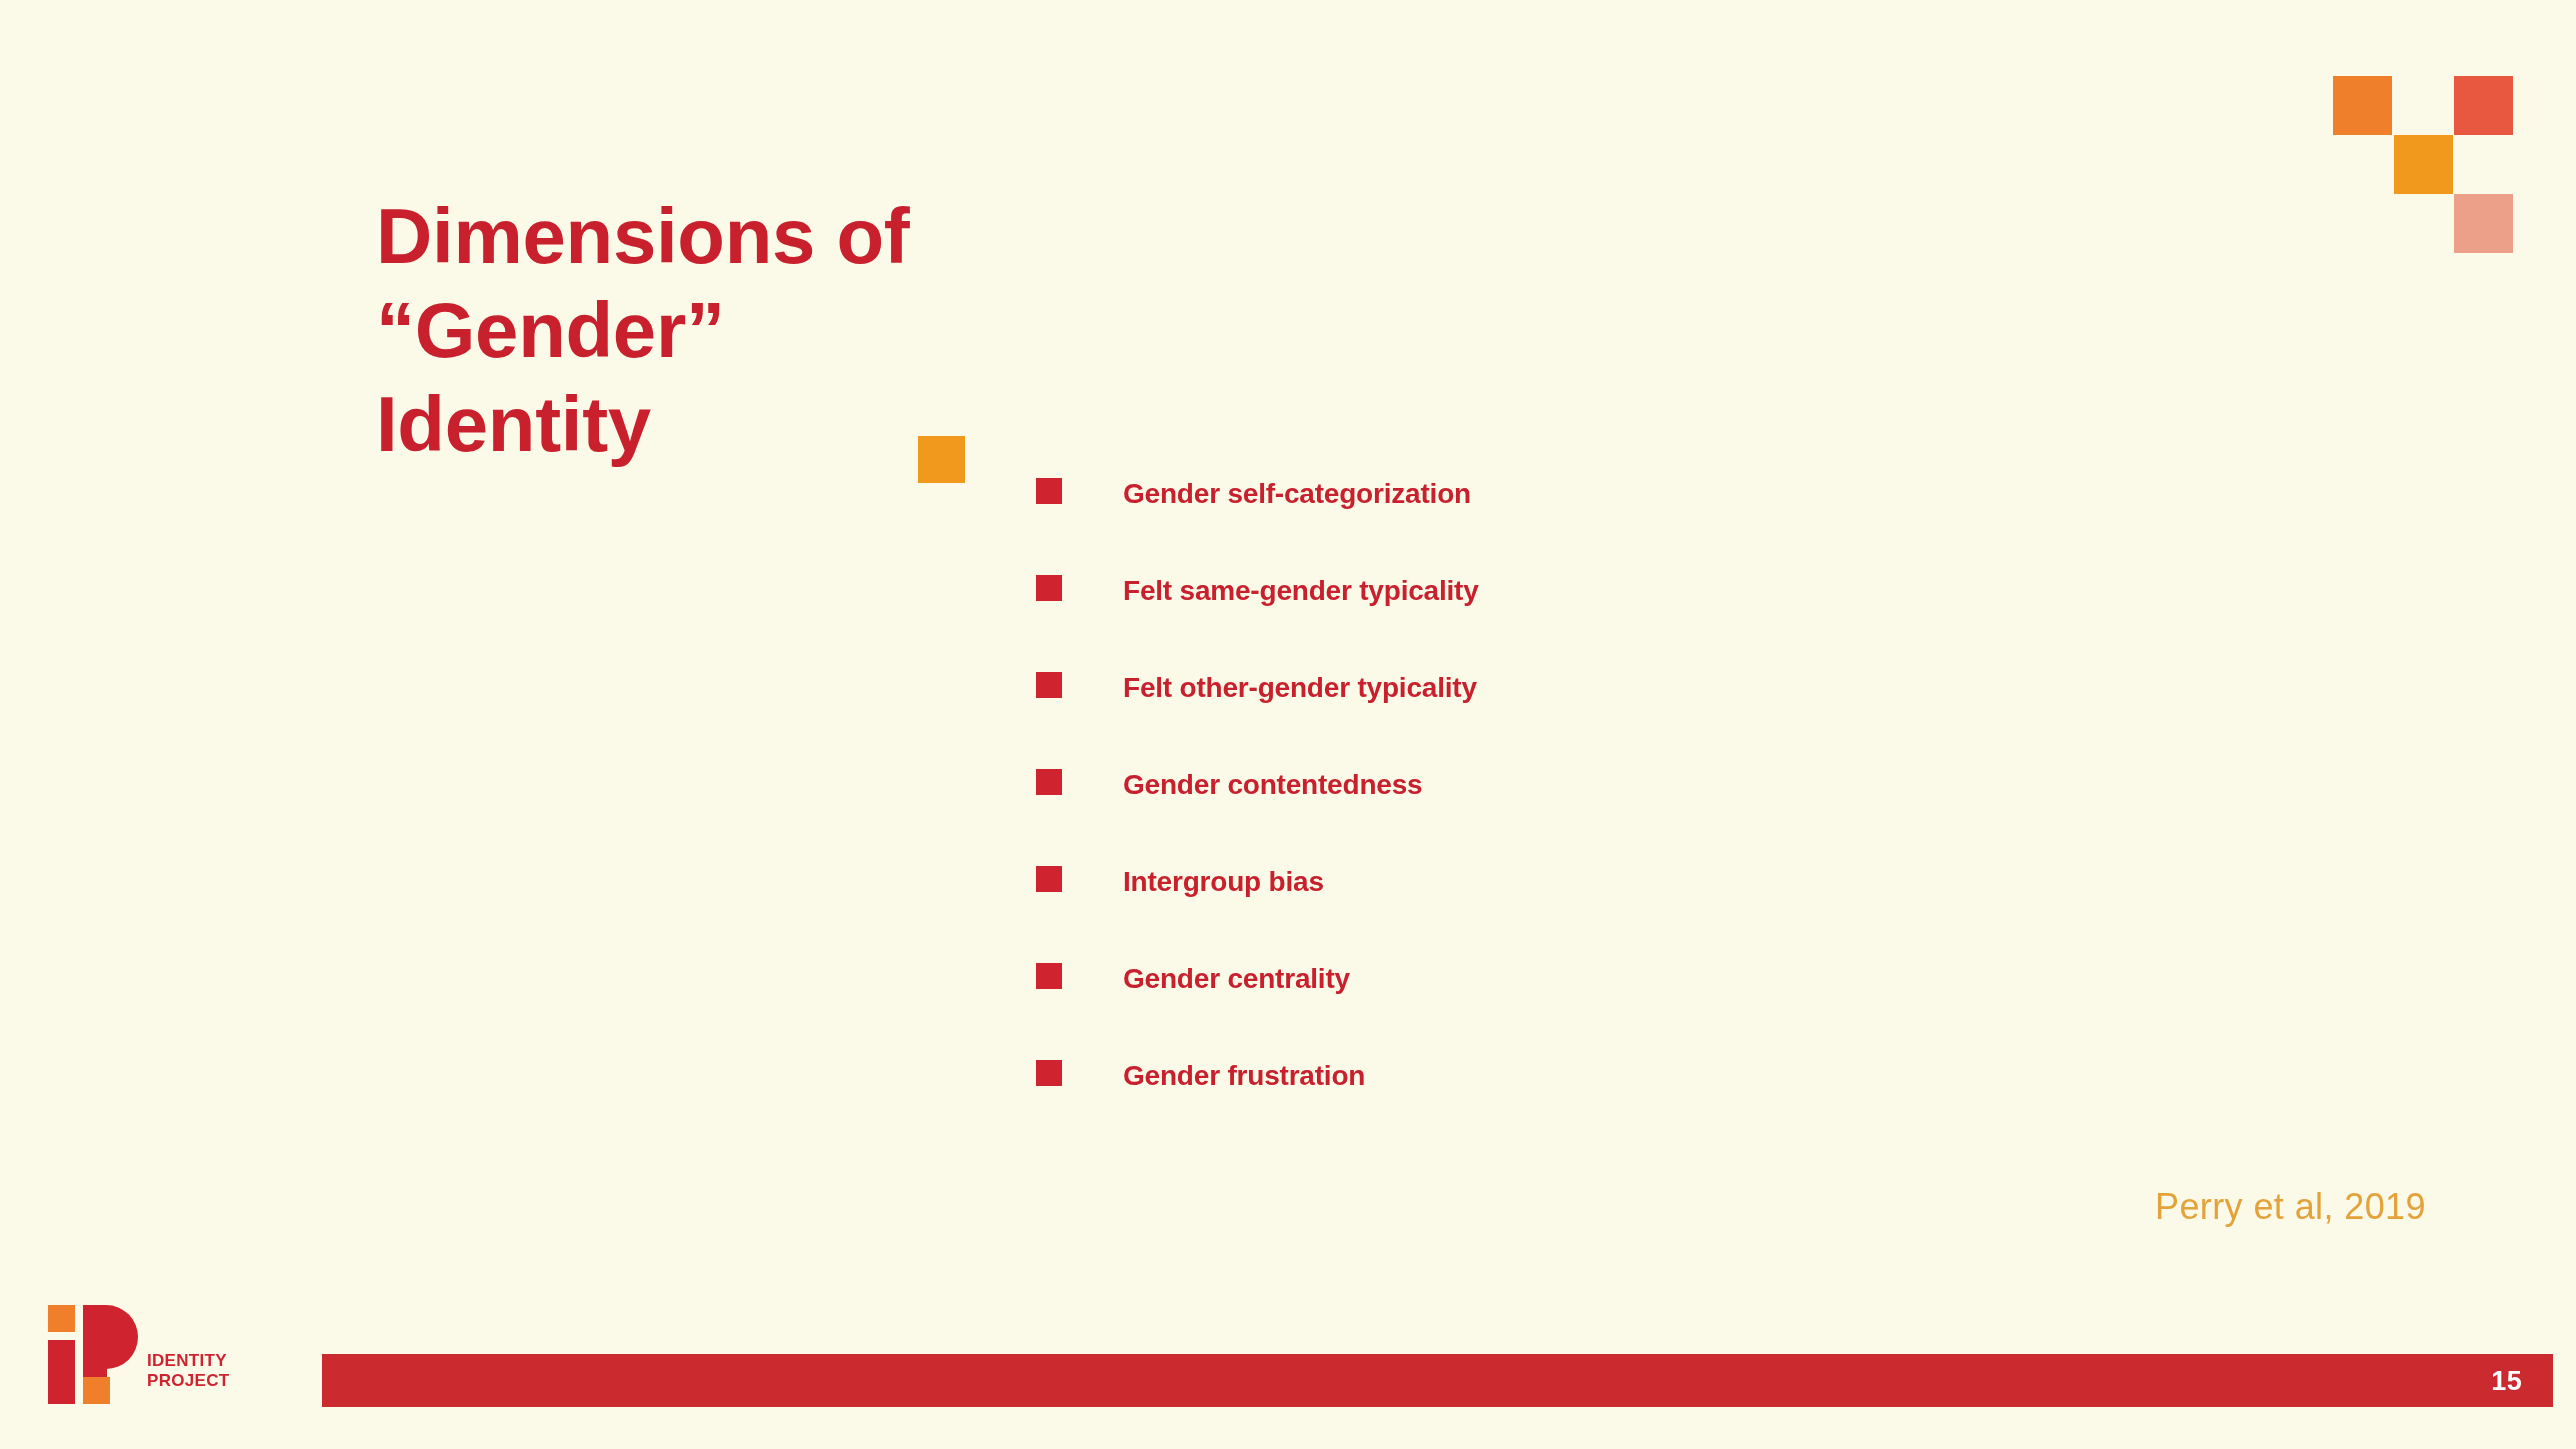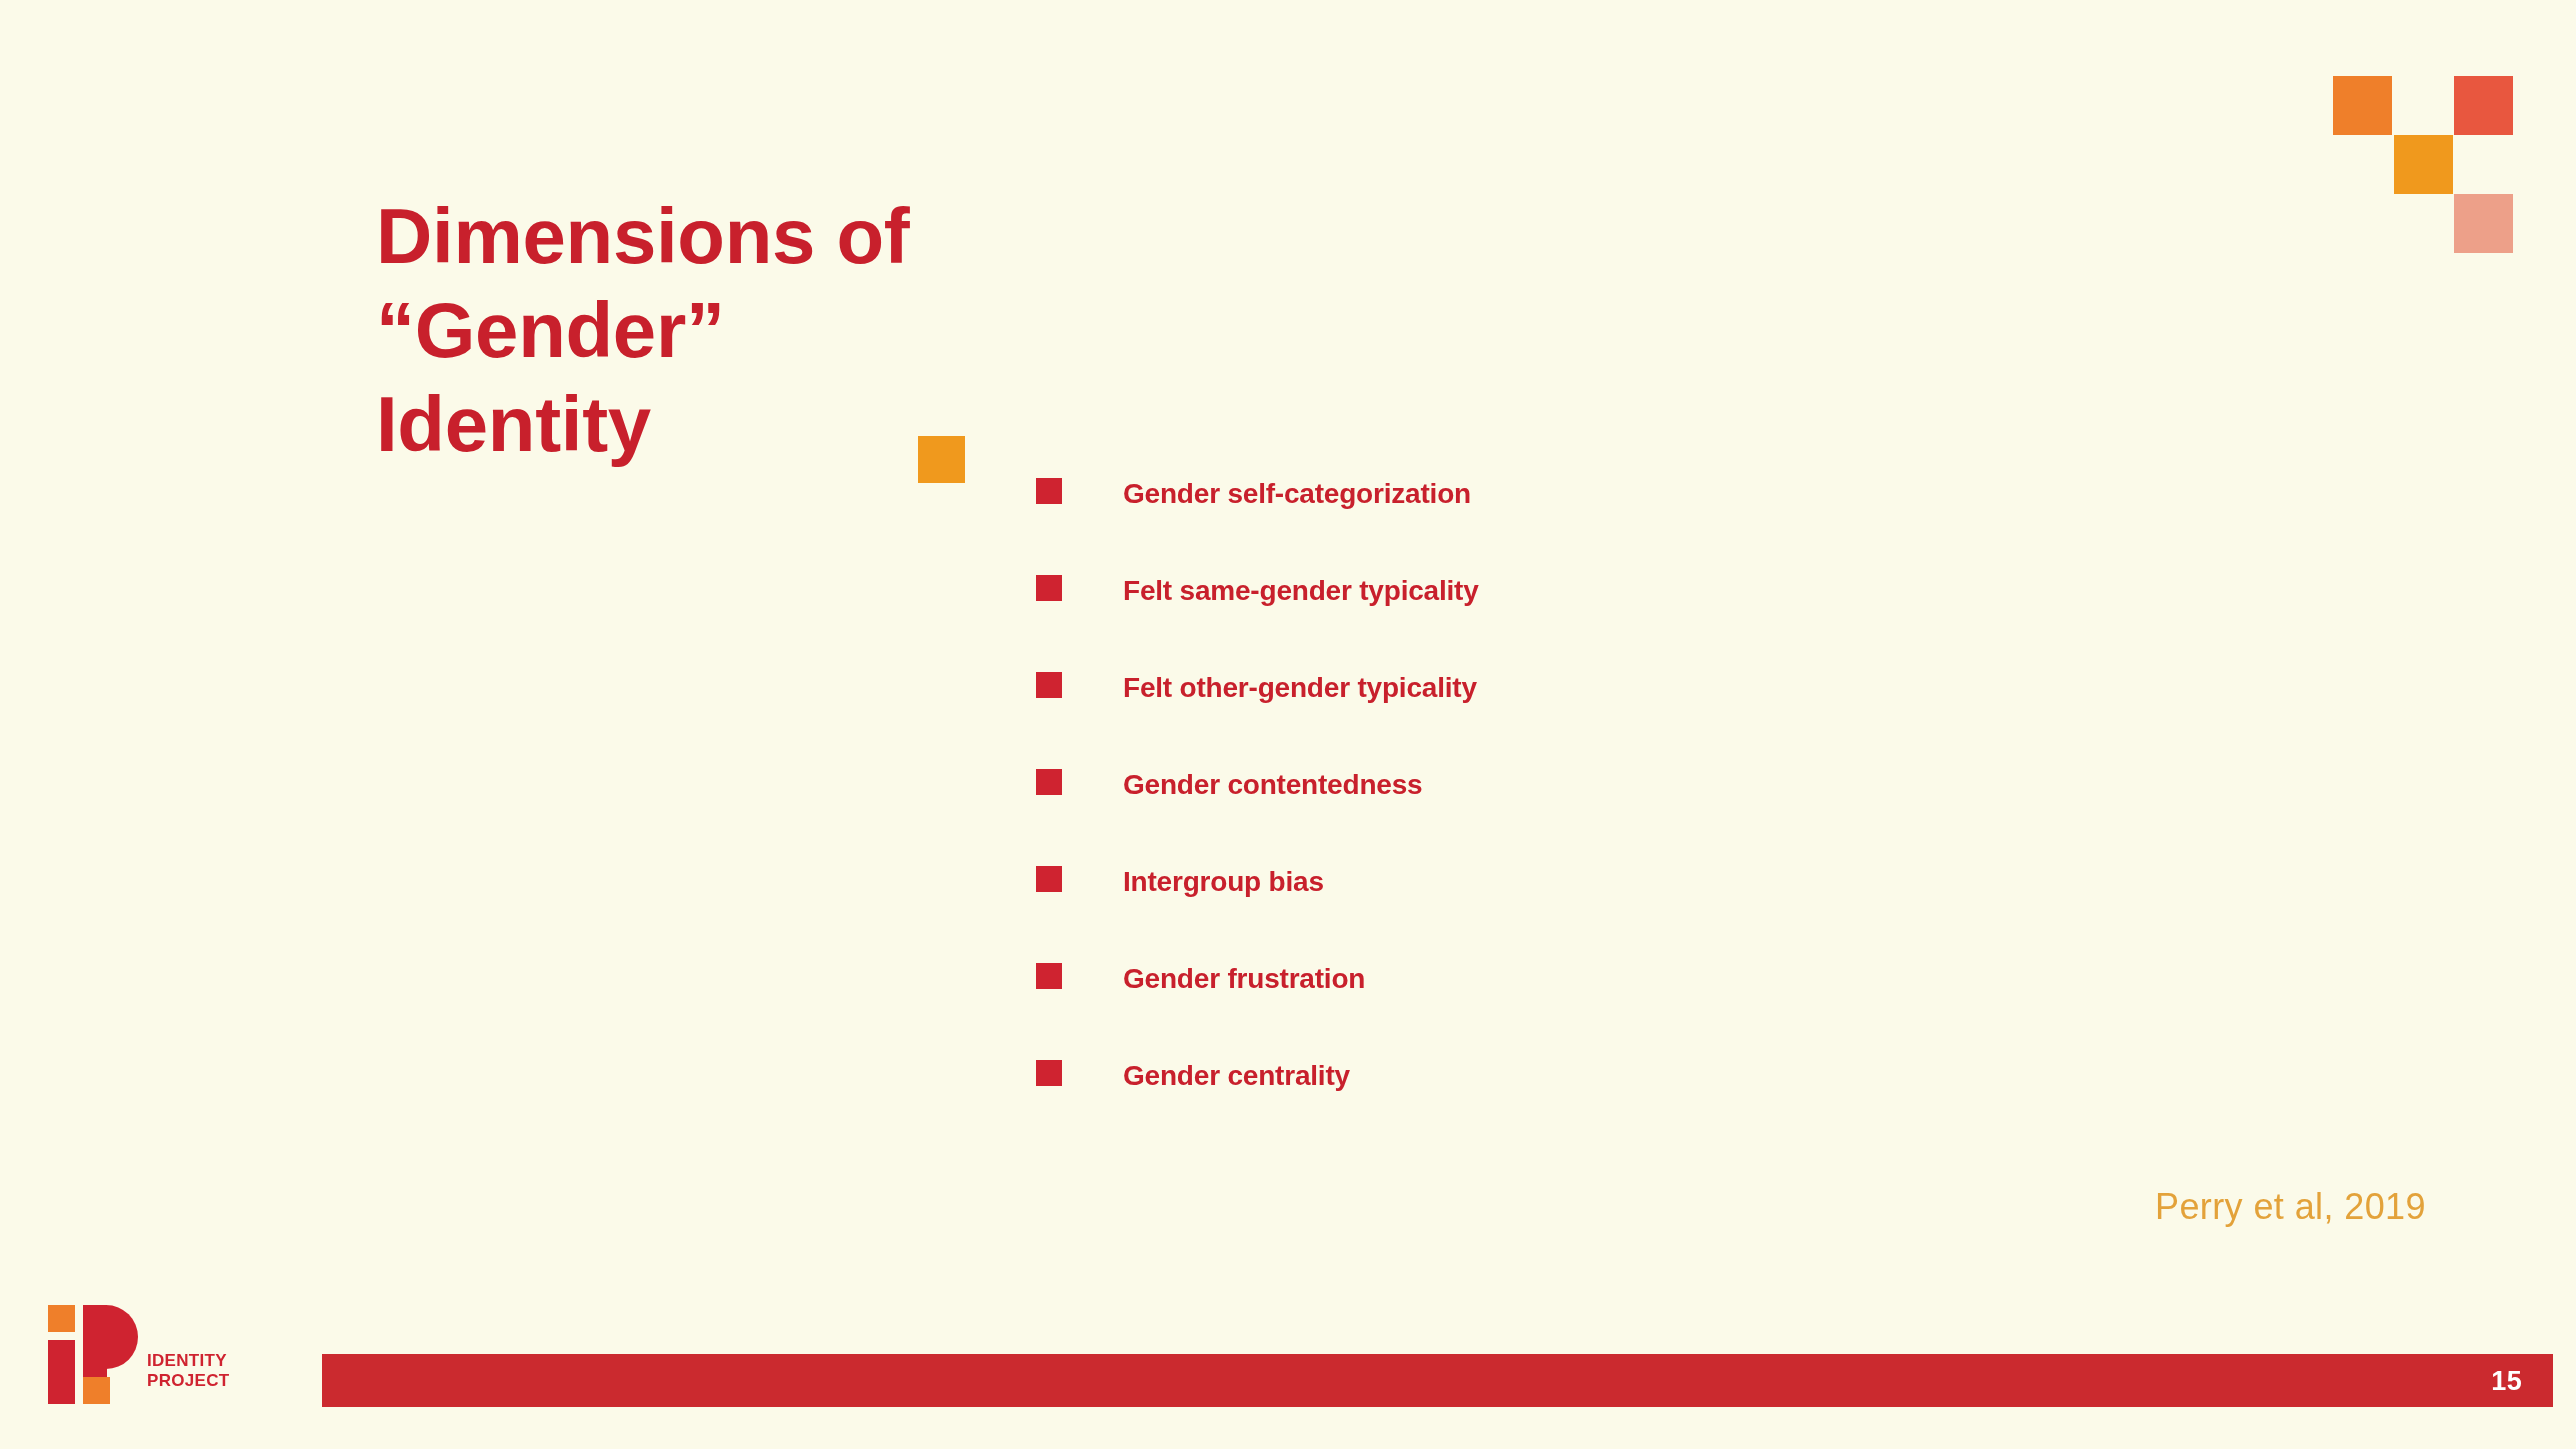--- a/index.html
+++ b/index.html
@@ -217,25 +217,25 @@
     <div class="bullet-row">
       <span class="bullet-marker"></span>
       <span class="bullet-text">Gender contentedness</span>
     </div>
     <div class="bullet-row">
       <span class="bullet-marker"></span>
       <span class="bullet-text">Intergroup bias</span>
     </div>
     <div class="bullet-row">
       <span class="bullet-marker"></span>
+      <span class="bullet-text">Gender centrality</span>
+    </div>
+    <div class="bullet-row">
+      <span class="bullet-marker"></span>
       <span class="bullet-text">Gender frustration</span>
-    </div>
-    <div class="bullet-row">
-      <span class="bullet-marker"></span>
-      <span class="bullet-text">Gender centrality</span>
     </div>
   </div>
 
   <div id="citation">Perry et al, 2019</div>
 
   <div id="footer-bar">
     <span id="page-number">15</span>
   </div>
 
   <div id="logo">

